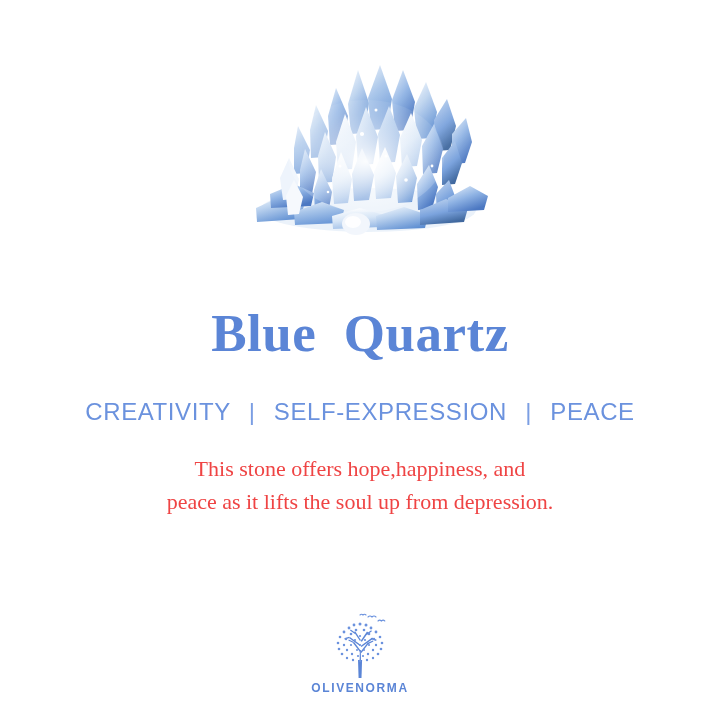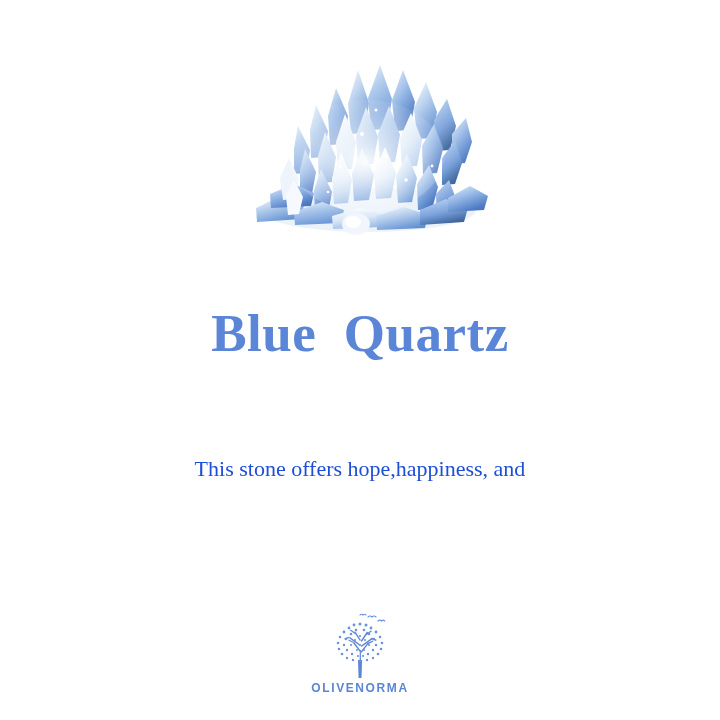--- a/index.html
+++ b/index.html
@@ -77,21 +77,21 @@
   
   .desc {
     position: absolute;
     top: 452px;
     left: 0;
     width: 720px;
     text-align: center;
     font-family: "Liberation Serif", "DejaVu Serif", serif;
     font-size: 22px;
     line-height: 33px;
-    color: #1d4ed8;
+    color: #ef4444;
   }
   .desc .line {
     display: block;
     white-space: pre;
   }
 
   
   .logo {
     position: absolute;
     top: 612px;
@@ -213,23 +213,31 @@
       <circle cx="104" cy="128" r="1.5" fill="#ffffff"></circle>
       <circle cx="170" cy="142" r="1.8" fill="#ffffff"></circle>
       <circle cx="92" cy="154" r="1.3" fill="#ffffff"></circle>
       <circle cx="196" cy="128" r="1.4" fill="#ffffff"></circle>
       <circle cx="140" cy="72" r="1.5" fill="#ffffff"></circle>
     </svg>
   </div>
 
   <div class="title">Blue  Quartz</div>
 
+  <div class="keywords">
+    <span>CREATIVITY</span>
+    <span class="sep">|</span>
+    <span>SELF-EXPRESSION</span>
+    <span class="sep">|</span>
+    <span>PEACE</span>
+  </div>
 
   <div class="desc">
     <span class="line">This stone offers hope,happiness, and</span>
+    <span class="line">peace as it lifts the soul up from depression.</span>
   </div>
 
   <div class="logo">
     <svg class="logo-mark" viewBox="0 0 76 66" xmlns="http://www.w3.org/2000/svg" aria-hidden="true">
       <g fill="#5b85d6">
 
         <path d="M36.6 66 h2.9 l0.6 -18 h-4.1 z"></path>
         <path d="M37.6 50 l0.2 -12 h1.0 l0.2 12 z"></path>
 
         <path d="M38 40 l-7 -9 l1.1 -0.9 l6.6 8.6 z"></path>

